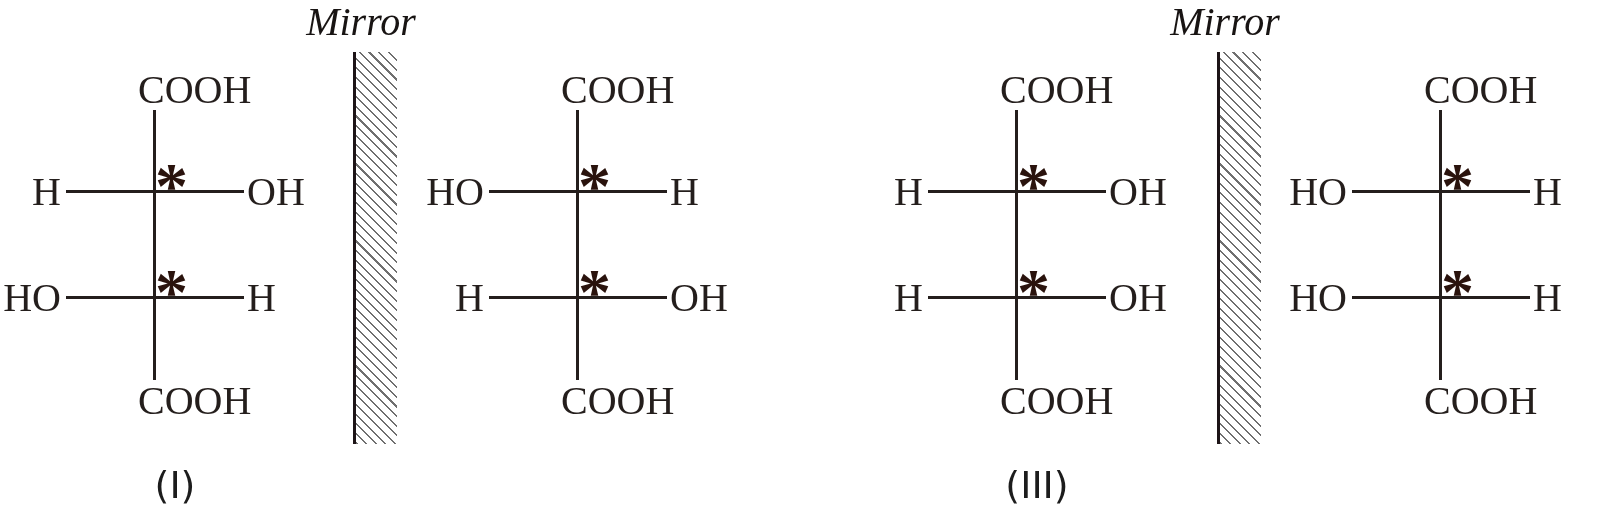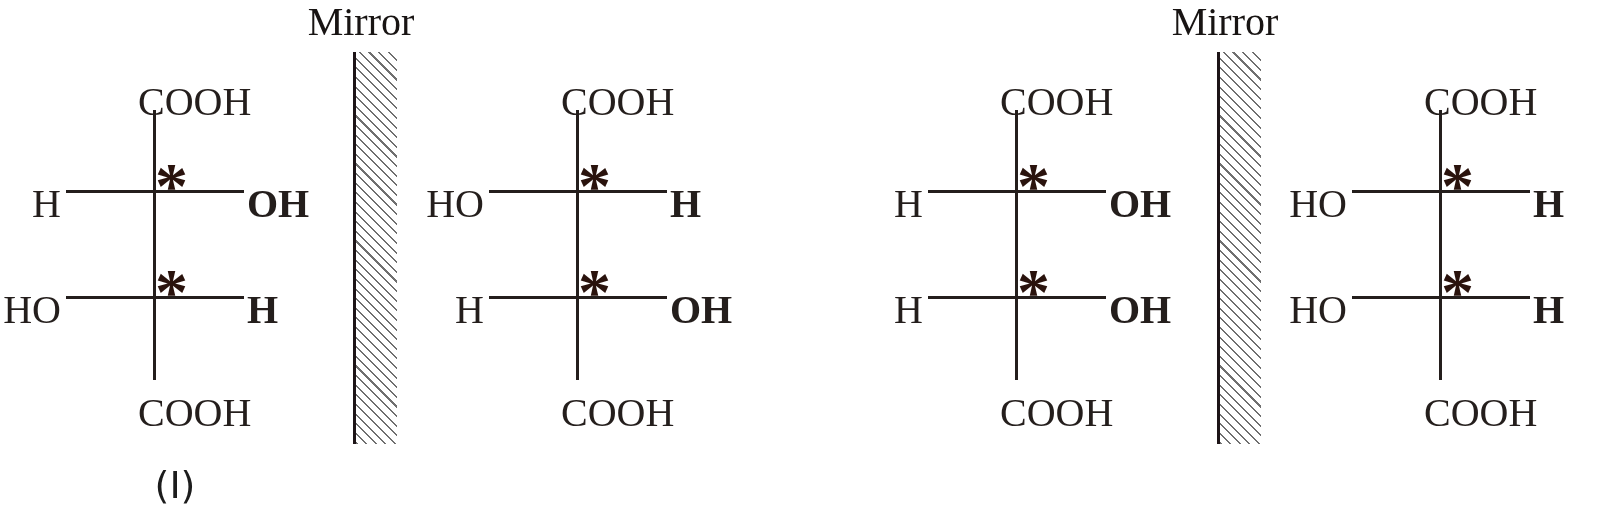--- a/index.html
+++ b/index.html
@@ -10,43 +10,43 @@
     color:var(--ink,#241e1c);
   }
   
   .structure{position:absolute;top:0;width:320px;height:531px;}
   .s1{left:-5px;}  .s2{left:418px;}  .s3{left:857px;}  .s4{left:1281px;}
 
   .vbond{position:absolute;left:158px;top:110px;width:3px;height:270px;background:var(--ink,#241e1c);}
   .hbond{position:absolute;left:71px;width:178px;height:3px;background:var(--ink,#241e1c);}
   .hbond.r1{top:190px;} .hbond.r2{top:296px;}
 
-  .lbl{position:absolute;font-size:40px;line-height:1;white-space:nowrap;margin-top:12px;}
+  .lbl{position:absolute;font-size:40px;line-height:1;white-space:nowrap;}
   .lbl.top{left:143px;top:70px;}
   .lbl.bottom{left:143px;top:381px;}
   .lbl.left{right:254px;text-align:right;}
-  .lbl.right{left:252px;text-align:center;font-weight:bold;}
+  .lbl.right{left:252px;text-align:center;}
   .lbl.left.r1,.lbl.right.r1{top:172px;}
   .lbl.left.r2,.lbl.right.r2{top:278px;}
 
   .ast{
     position:absolute;left:160px;font-size:66px;line-height:1;font-weight:700;
     color:var(--asterisk,#2a130d);
     font-family:"Liberation Serif","DejaVu Serif",serif;
   }
   .ast.a1{top:153px;} .ast.a2{top:259px;}
 
   .numeral{
     position:absolute;left:100px;top:466px;width:160px;text-align:center;
     font-family:"DejaVu Sans","Liberation Sans",sans-serif;
     font-size:38px;line-height:1;color:#1c1c1c;
   }
 
   
-  .mirror{position:absolute;top:0;width:200px;height:531px;}
+  .mirror{position:absolute;top:0;width:200px;height:531px;font-style:italic;}
   .m1{left:281px;} .m2{left:1145px;}
   .mirror-label{
     position:absolute;left:0;top:2px;width:160px;text-align:center;
     font-size:40px;line-height:1;color:#181413;
   }
   .mirror-band{
     position:absolute;left:72px;top:52px;width:41px;height:392px;
     border-left:3px solid #1d1417;
     background:repeating-linear-gradient(
       45deg,
@@ -101,20 +101,21 @@
     <div class="lbl top">COOH</div>
     <div class="hbond r1"></div>
     <span class="lbl left r1">H</span>
     <span class="lbl right r1">OH</span>
     <span class="ast a1">*</span>
     <div class="hbond r2"></div>
     <span class="lbl left r2">H</span>
     <span class="lbl right r2">OH</span>
     <span class="ast a2">*</span>
     <div class="lbl bottom">COOH</div>
+    <div class="numeral">(III)</div>
   </div>
 
   <div class="mirror m2">
     <div class="mirror-label">Mirror</div>
     <div class="mirror-band"></div>
   </div>
 
   <div class="structure s4">
     <div class="vbond"></div>
     <div class="lbl top">COOH</div>

